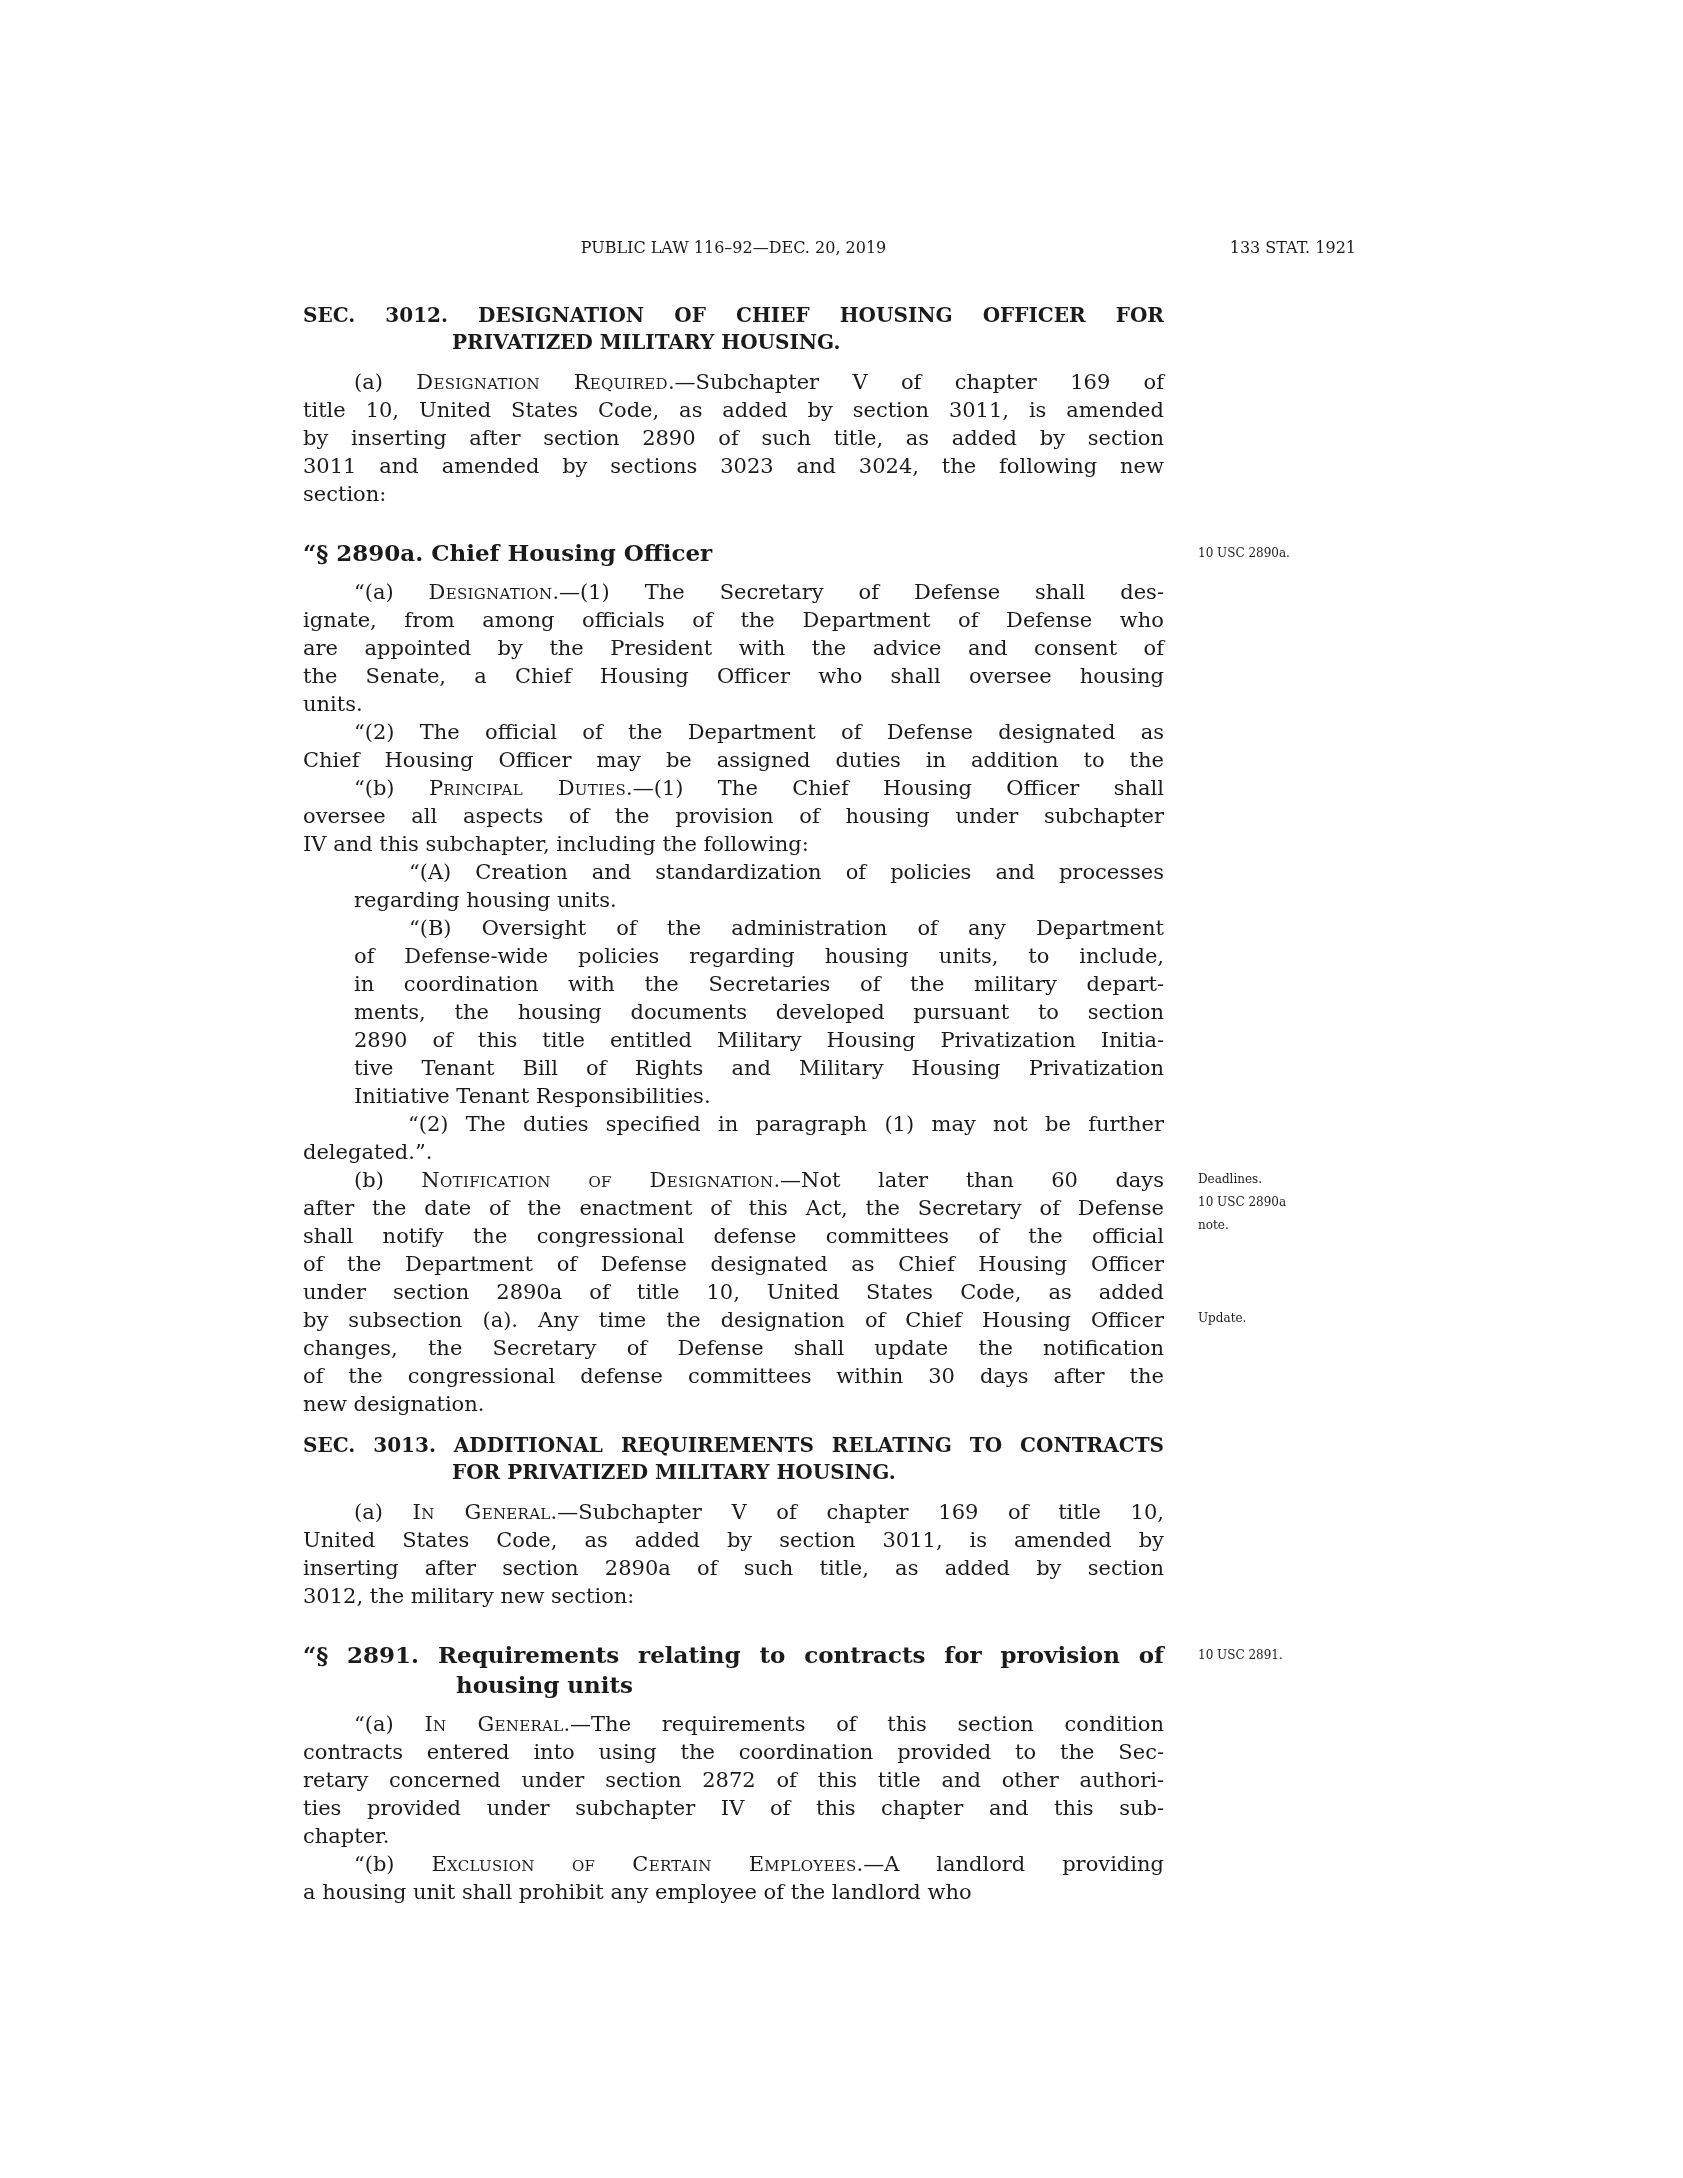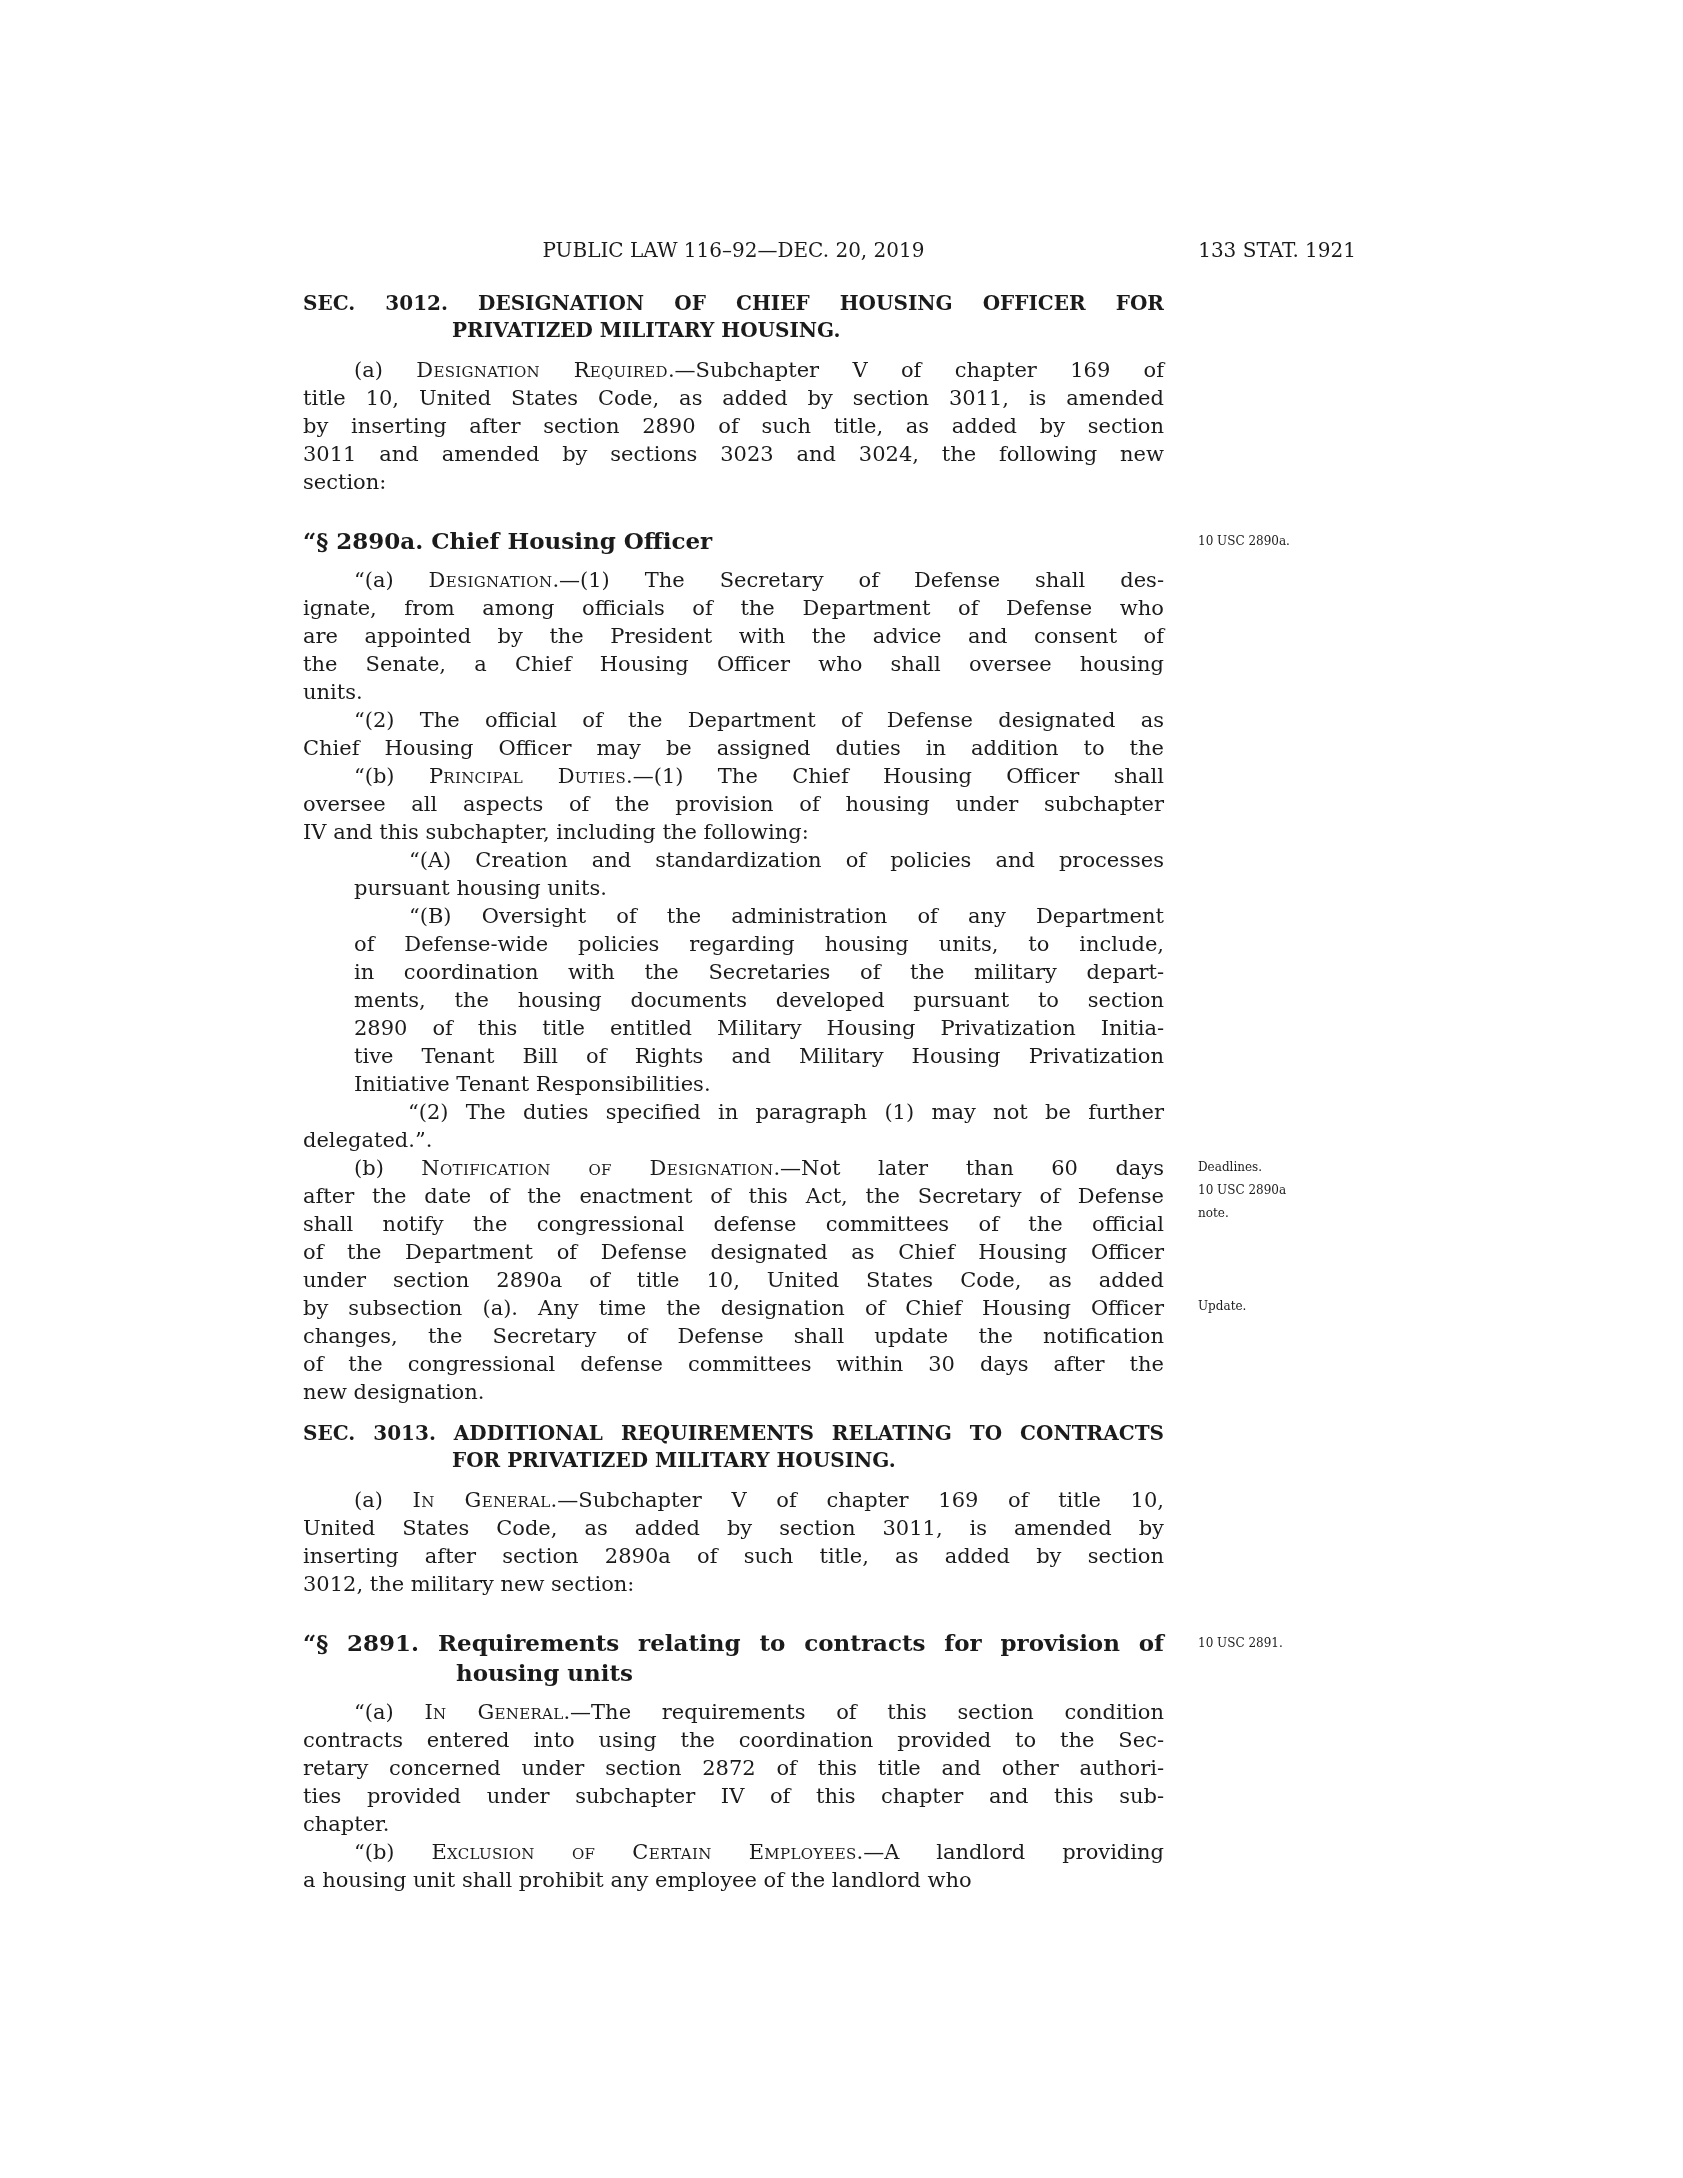--- a/index.html
+++ b/index.html
@@ -19,22 +19,22 @@
     position: relative;
     width: 1683px;
     height: 2178px;
     padding: 238px 0 0 303px;
     box-sizing: border-box;
   }
   .running-header {
     position: relative;
     width: 1053px;
     height: 32px;
-    margin-bottom: 20px;
-    font-size: 20px;
+    margin-bottom: 32px;
+    font-size: 16px;
   }
   .running-header .law {
     width: 861px;
     text-align: center;
   }
   .running-header .stat {
     position: absolute;
     right: 0;
     top: 0;
   }
@@ -127,21 +127,21 @@
         <div class="line first"><span>“(2) The official of the Department of Defense designated as</span></div>
         <div class="line cont"><span>Chief Housing Officer may be assigned duties in addition to the</span></div>
       </div>
       <div class="block p">
         <div class="line first"><span>“(b) </span><span class="sc">Principal Duties</span><span>.—(1) The Chief Housing Officer shall</span></div>
         <div class="line cont"><span>oversee all aspects of the provision of housing under subchapter</span></div>
         <div class="line cont last"><span>IV and this subchapter, including the following:</span></div>
       </div>
       <div class="block pA">
         <div class="line first"><span>“(A) Creation and standardization of policies and processes</span></div>
-        <div class="line cont last"><span>pursuant housing units.</span></div>
+        <div class="line cont last"><span>regarding housing units.</span></div>
       </div>
       <div class="block pA">
         <div class="line first"><span>“(B) Oversight of the administration of any Department</span></div>
         <div class="line cont"><span>of Defense-wide policies regarding housing units, to include,</span></div>
         <div class="line cont"><span>in coordination with the Secretaries of the military depart-</span></div>
         <div class="line cont"><span>ments, the housing documents developed pursuant to section</span></div>
         <div class="line cont"><span>2890 of this title entitled Military Housing Privatization Initia-</span></div>
         <div class="line cont"><span>tive Tenant Bill of Rights and Military Housing Privatization</span></div>
         <div class="line cont last"><span>Initiative Tenant Responsibilities.</span></div>
       </div>

